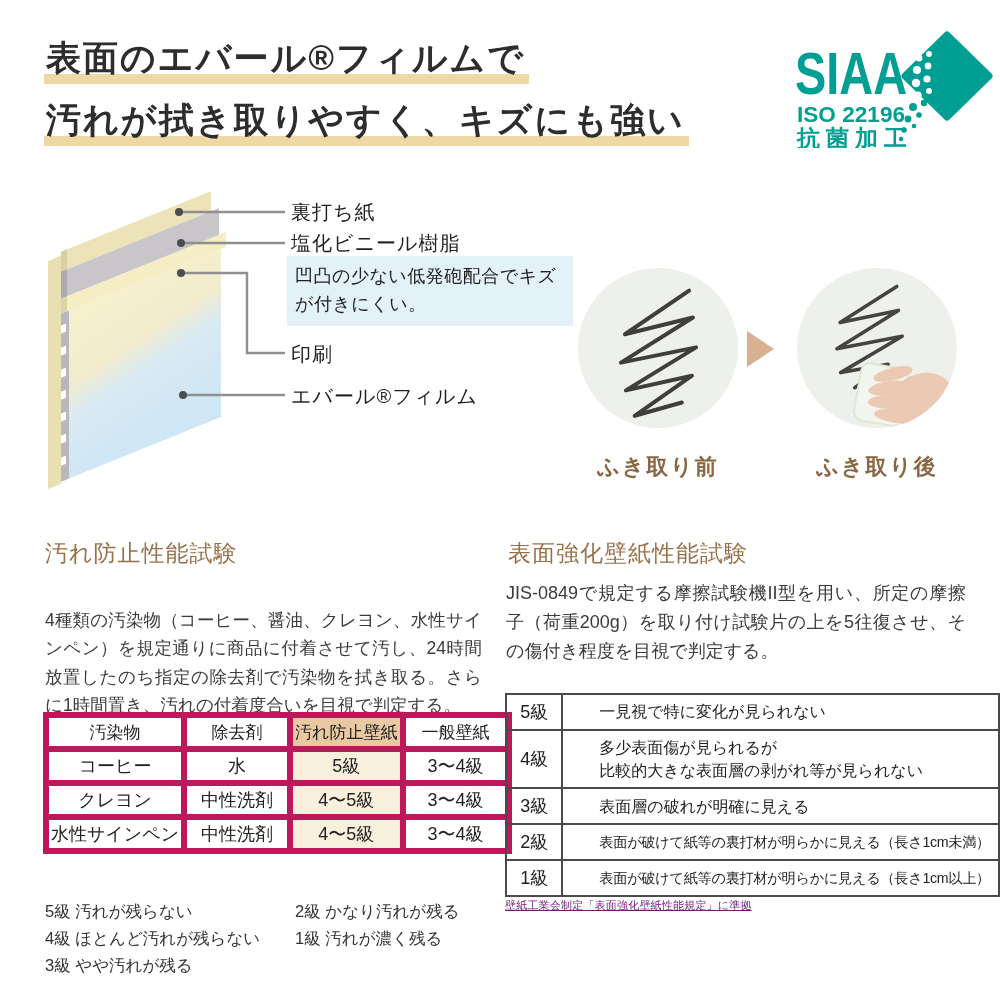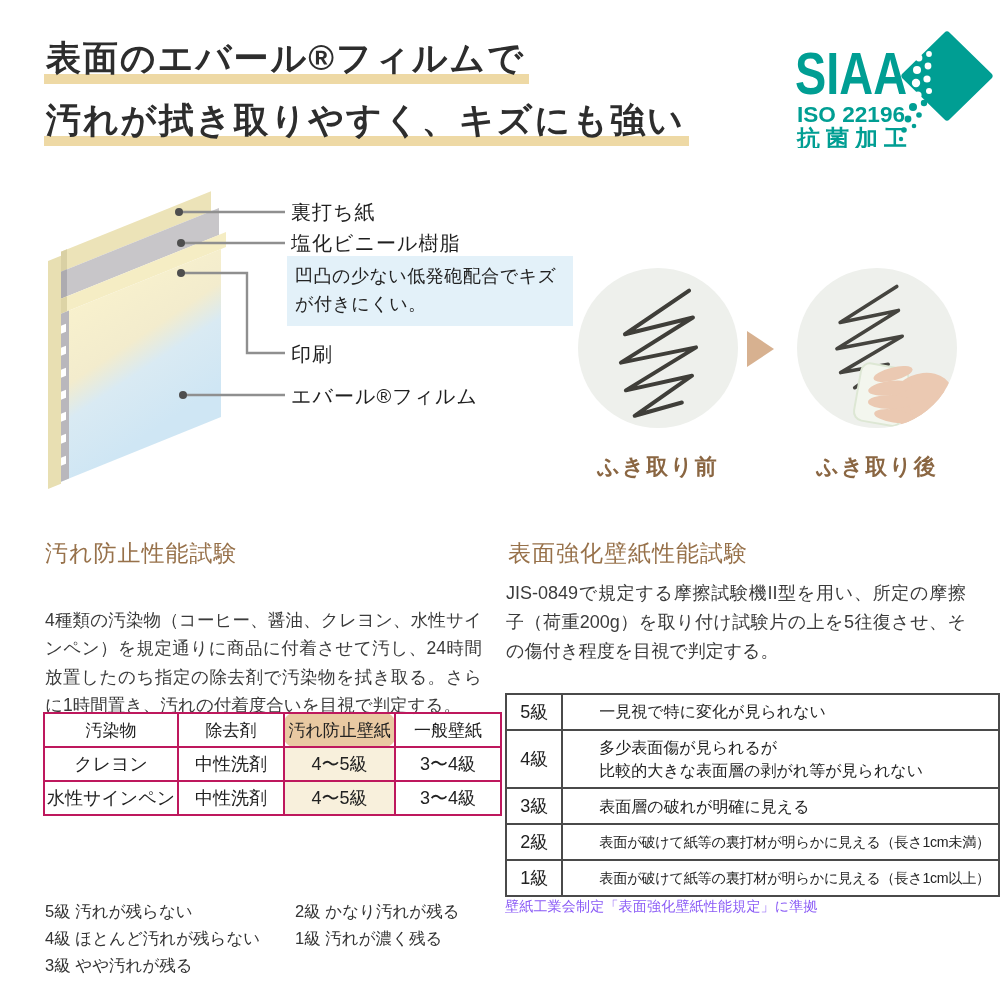--- a/index.html
+++ b/index.html
@@ -45,41 +45,41 @@
   }
   
   .sec-heading { position:absolute; font-size:23px; color:#97714a; letter-spacing:1px; }
   .sec-text { position:absolute; font-size:17.5px; line-height:1.62; color:#3b3b3b; text-align:justify; }
   
   .stain-table {
     position:absolute; left:43px; top:712px; border-collapse:collapse;
     font-size:18px; color:#222; table-layout:fixed;
   }
   .stain-table td, .stain-table th {
-    border:2px solid #be185d; text-align:center; height:34px; font-weight:normal; padding:0 2px;
+    border:6px solid #be185d; text-align:center; height:34px; font-weight:normal; padding:0 2px;
     overflow:hidden; white-space:nowrap;
   }
   .stain-table th { font-size:17px; }
   .stain-table .c0 { width:112px; } .stain-table .c1 { width:106px; }
   .stain-table .c2 { width:111px; } .stain-table .c3 { width:106px; }
   .stain-table th.hl { background:#e9c9a2;border-radius:10px; }
   .stain-table td.hl { background:#f8f0dc; }
   .legend { position:absolute; font-size:16.5px; line-height:27px; color:#333; white-space:nowrap; }
   
   .surface-table {
     position:absolute; left:505px; top:693px; border-collapse:collapse; table-layout:fixed;
     color:#222;
   }
   .surface-table td {
     border:2px solid #4a4a4a; padding:5px 8px; vertical-align:middle;
   }
   .surface-table td.grade { width:62px; text-align:center; font-size:18px; padding:5px 2px; }
   .surface-table td.desc { width:395px; font-size:16px; line-height:1.45; white-space:pre-line;padding-left:36px; }
   .surface-table tr.small td.desc { font-size:14.2px; white-space:nowrap; letter-spacing:-0.3px; }
-  .footnote-right { position:absolute; left:505px; top:898px; font-size:14px; color:#8b5cf6; letter-spacing:0.2px; }
+  .footnote-right { position:absolute; left:505px; top:898px; font-size:11px; color:#701a75; letter-spacing:0.2px;text-decoration:underline; }
 </style>
 </head>
 <body>
 
 <div class="page">
 
   <div class="title-block">
     <div class="title-line">表面のエバール®フィルムで</div>
     <div class="title-line">汚れが拭き取りやすく、キズにも強い</div>
   </div>
@@ -207,20 +207,26 @@
 
   <table class="stain-table">
     <tbody>
         <tr>
       <th class="c0">汚染物</th>
       <th class="c1">除去剤</th>
       <th class="c2 hl">汚れ防止壁紙</th>
       <th class="c3">一般壁紙</th>
     </tr>
     <tr>
+      <td>コーヒー</td>
+      <td>水</td>
+      <td class="hl">5級</td>
+      <td>3〜4級</td>
+    </tr>
+    <tr>
       <td>クレヨン</td>
       <td>中性洗剤</td>
       <td class="hl">4〜5級</td>
       <td>3〜4級</td>
     </tr>
     <tr>
       <td>水性サインペン</td>
       <td>中性洗剤</td>
       <td class="hl">4〜5級</td>
       <td>3〜4級</td>

